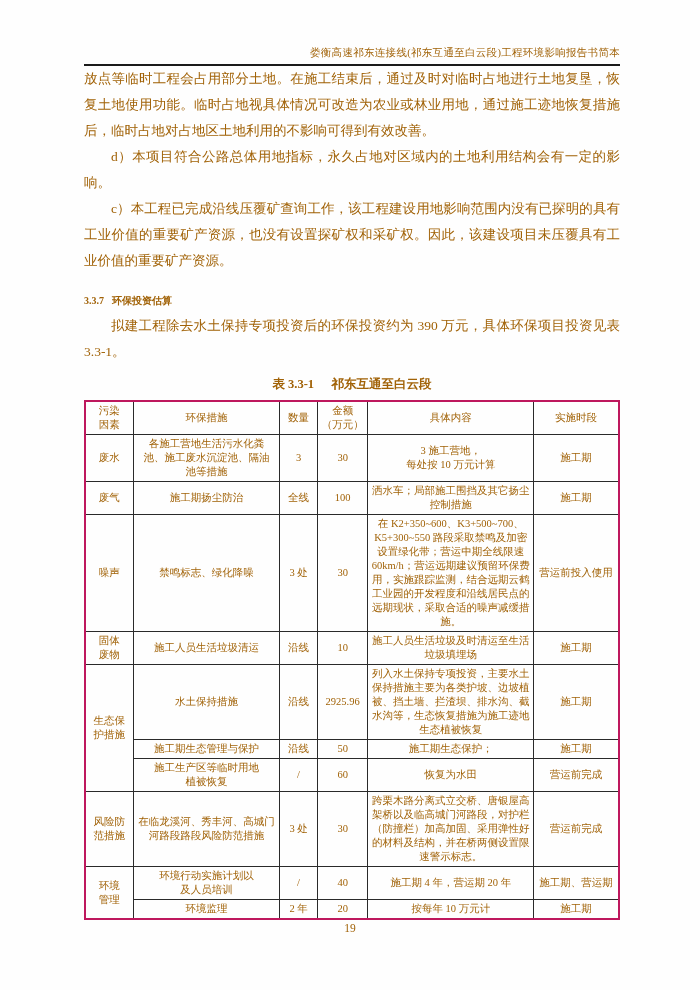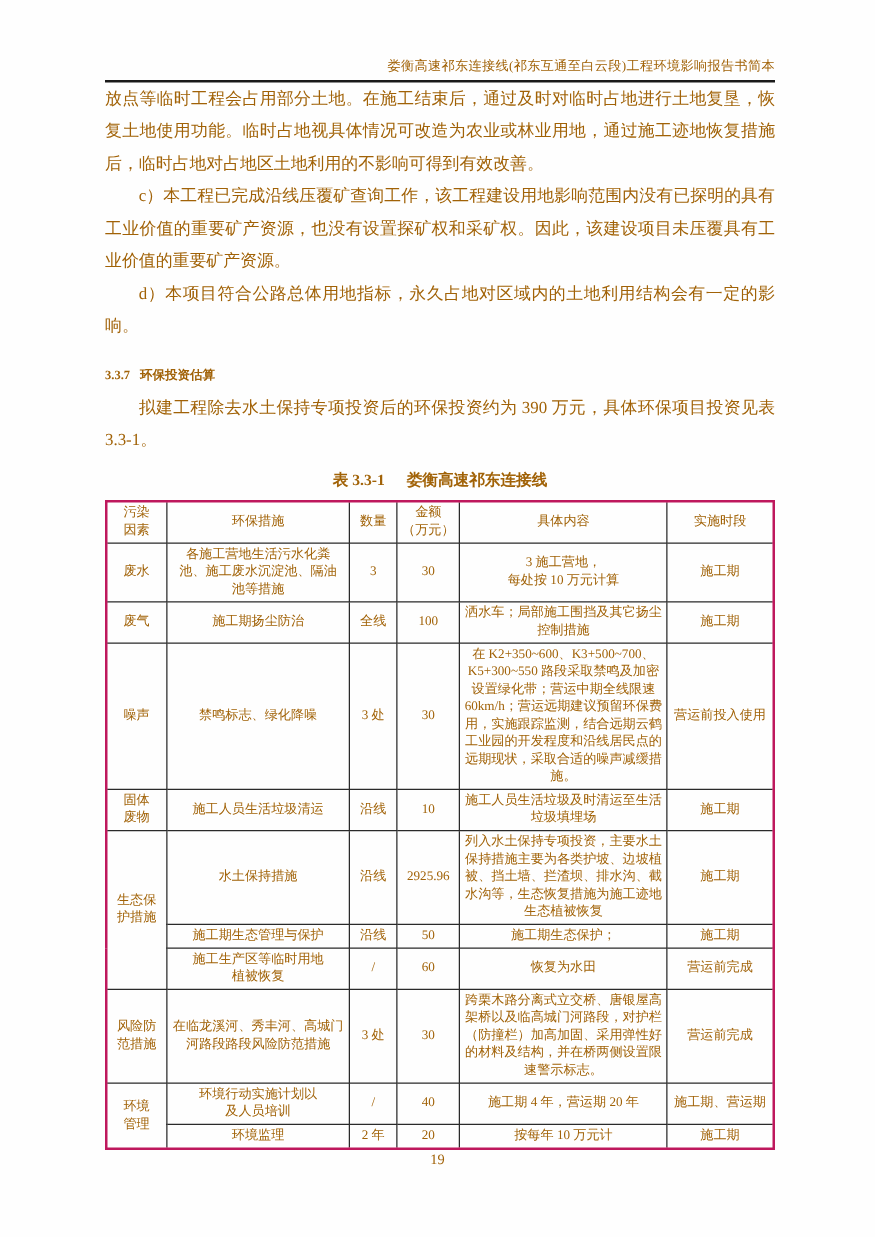--- a/index.html
+++ b/index.html
@@ -40,32 +40,32 @@
 <body>
 
 <div class="page">
 
   <div class="doc-header">
     <span>娄衡高速祁东连接线(祁东互通至白云段)工程环境影响报告书简本</span>
   </div>
 
   <div class="body-text">
     <p class="p-first">放点等临时工程会占用部分土地。在施工结束后，通过及时对临时占地进行土地复垦，恢复土地使用功能。临时占地视具体情况可改造为农业或林业用地，通过施工迹地恢复措施后，临时占地对占地区土地利用的不影响可得到有效改善。</p>
+    <p class="p-indent">d）本项目符合公路总体用地指标，永久占地对区域内的土地利用结构会有一定的影响。</p>
     <p class="p-indent">c）本工程已完成沿线压覆矿查询工作，该工程建设用地影响范围内没有已探明的具有工业价值的重要矿产资源，也没有设置探矿权和采矿权。因此，该建设项目未压覆具有工业价值的重要矿产资源。</p>
-    <p class="p-indent">d）本项目符合公路总体用地指标，永久占地对区域内的土地利用结构会有一定的影响。</p>
 
     <div class="section-heading">
       <span class="num">3.3.7</span><span>环保投资估算</span>
     </div>
 
     <p class="p-indent">拟建工程除去水土保持专项投资后的环保投资约为 390 万元，具体环保项目投资见表 3.3-1。</p>
   </div>
 
   <div class="table-caption">
-    <span class="cap-label">表 3.3-1</span><span>娄衡高速祁东连接线</span>
+    <span class="cap-label">表 3.3-1</span><span>祁东互通至白云段</span>
   </div>
 
   <table class="est">
     <colgroup>
       <col style="width:9%">
         <col style="width:27.5%">
         <col style="width:7%">
       <col style="width:9.5%">
         <col style="width:31%">
         <col style="width:16%">

